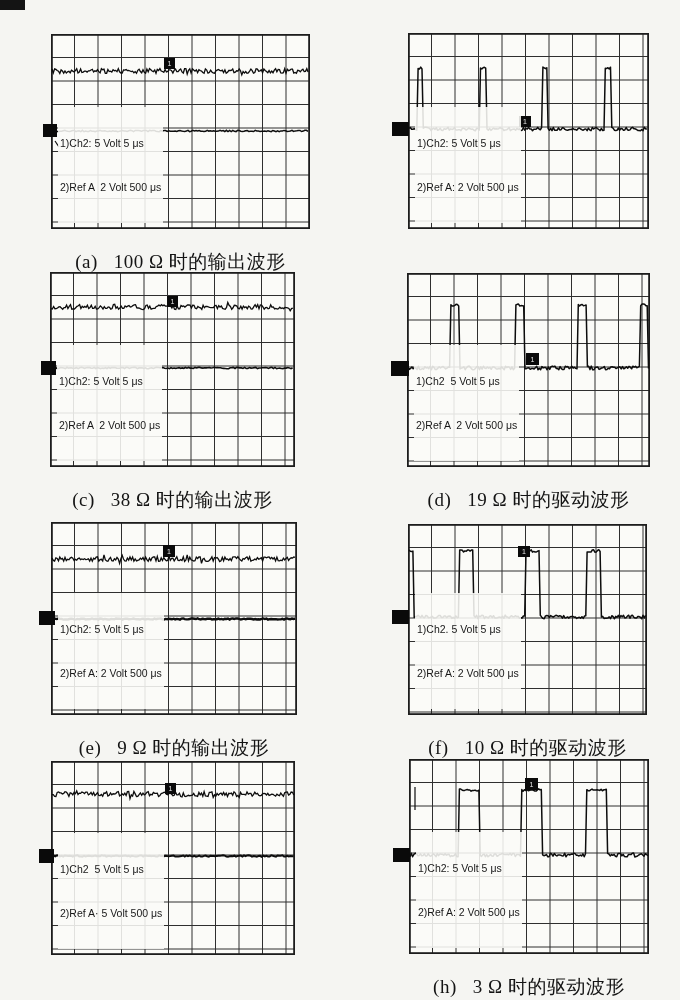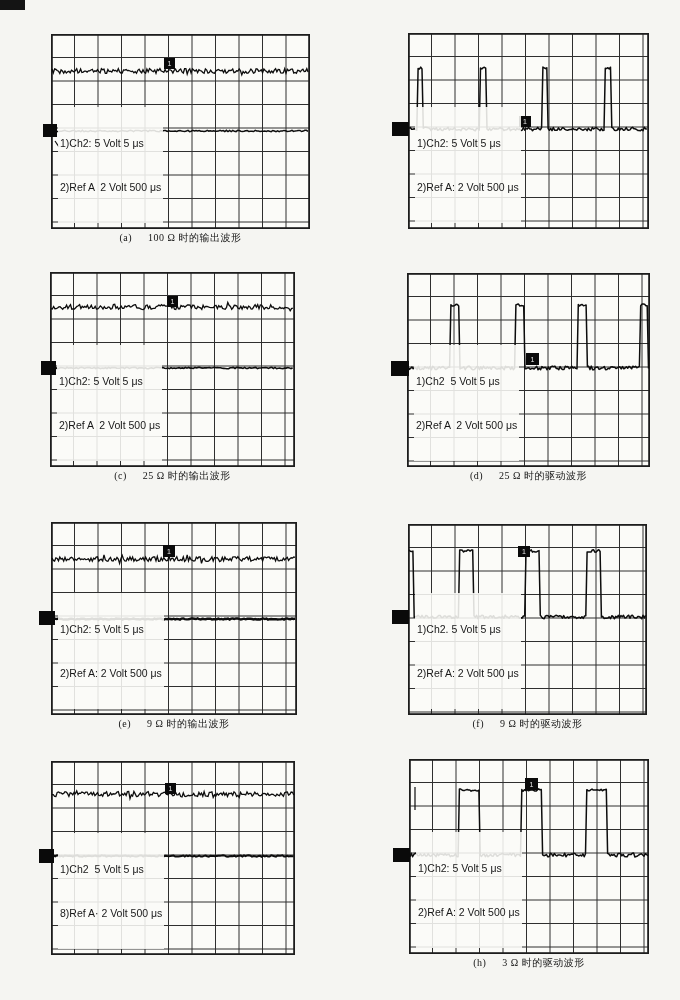--- a/index.html
+++ b/index.html
@@ -14,22 +14,22 @@
   .scope{position:relative;background:#fbfbf8;}
   .scope svg{display:block;overflow:visible;}
   .readout{
     position:absolute;left:7px;bottom:6px;
     font-family:"Liberation Sans", sans-serif;
     font-size:10.5px;line-height:14.5px;color:#181818;
     background:rgba(250,250,247,0.88);
     padding:0 2px;white-space:pre;
   }
   figcaption{
-    margin-top:2px;text-align:center;
-    font-size:10px;letter-spacing:0.5px;color:#141414;white-space:nowrap;
+    margin-top:20px;text-align:center;
+    font-size:19px;letter-spacing:0.5px;color:#141414;white-space:nowrap;
   }
   .cap-label{margin-right:16px;}
 </style>
 </head>
 <body>
 
 <div class="corner-mark"></div>
 
 <figure class="panel" style="left:39px;top:22px;width:259px;">
   <div class="scope">
@@ -137,21 +137,21 @@
         <rect x="-9" y="89" width="15" height="14" fill="#0a0a0a"></rect>
         <rect x="117" y="24" width="11" height="11" fill="#0a0a0a"></rect>
         <text x="122.5" y="32.1" text-anchor="middle" fill="#e8e8e8" font-size="7px" font-family="Liberation Sans, sans-serif">1</text>
       </svg>
     <div class="readout">
       <div>1)Ch2: 5 Volt 5 μs</div>
       <div>2)Ref A  2 Volt 500 μs</div>
     </div>
   </div>
   <figcaption>
-    <span class="cap-label">(c)</span><span>25 Ω 时的输出波形</span>
+    <span class="cap-label">(c)</span><span>38 Ω 时的输出波形</span>
   </figcaption>
 </figure>
 
 <figure class="panel" style="left:395px;top:261px;width:243px;">
   <div class="scope">
     <svg viewBox="0 0 243 194" width="243" height="194">
         <g stroke="#2f2f2f" stroke-width="1">
           <line x1="23.5" y1="0" x2="23.5" y2="194"></line>
           <line x1="47" y1="0" x2="47" y2="194"></line>
           <line x1="70.5" y1="0" x2="70.5" y2="194"></line>
@@ -176,21 +176,21 @@
         <rect x="-16" y="88" width="18" height="15" fill="#0a0a0a"></rect>
         <rect x="119" y="80" width="13" height="12" fill="#0a0a0a"></rect>
         <text x="125.5" y="88.6" text-anchor="middle" fill="#e8e8e8" font-size="7px" font-family="Liberation Sans, sans-serif">1</text>
       </svg>
     <div class="readout">
       <div>1)Ch2  5 Volt 5 μs</div>
       <div>2)Ref A  2 Volt 500 μs</div>
     </div>
   </div>
   <figcaption>
-    <span class="cap-label">(d)</span><span>25 Ω 时的驱动波形</span>
+    <span class="cap-label">(d)</span><span>19 Ω 时的驱动波形</span>
   </figcaption>
 </figure>
 
 <figure class="panel" style="left:39px;top:510px;width:246px;">
   <div class="scope">
     <svg viewBox="0 0 246 193" width="246" height="193">
         <g stroke="#2f2f2f" stroke-width="1">
           <line x1="23.5" y1="0" x2="23.5" y2="193"></line>
           <line x1="47" y1="0" x2="47" y2="193"></line>
           <line x1="70.5" y1="0" x2="70.5" y2="193"></line>
@@ -255,21 +255,21 @@
         <rect x="-16" y="86" width="17" height="14" fill="#0a0a0a"></rect>
         <rect x="110" y="22" width="12" height="11" fill="#0a0a0a"></rect>
         <text x="116" y="30.1" text-anchor="middle" fill="#e8e8e8" font-size="7px" font-family="Liberation Sans, sans-serif">1</text>
       </svg>
     <div class="readout">
       <div>1)Ch2. 5 Volt 5 μs</div>
       <div>2)Ref A: 2 Volt 500 μs</div>
     </div>
   </div>
   <figcaption>
-    <span class="cap-label">(f)</span><span>9 Ω 时的驱动波形</span>
+    <span class="cap-label">(f)</span><span>10 Ω 时的驱动波形</span>
   </figcaption>
 </figure>
 
 <figure class="panel" style="left:39px;top:749px;width:244px;">
   <div class="scope">
     <svg viewBox="0 0 244 194" width="244" height="194">
         <g stroke="#2f2f2f" stroke-width="1">
           <line x1="23.5" y1="0" x2="23.5" y2="194"></line>
           <line x1="47" y1="0" x2="47" y2="194"></line>
           <line x1="70.5" y1="0" x2="70.5" y2="194"></line>
@@ -291,21 +291,21 @@
         </g>
         <rect x="0.9" y="0.9" width="242.2" height="192.2" fill="none" stroke="#1d1d1d" stroke-width="1.8"></rect>
         <path d="M1.0 33.7L2.3 33.7L3.6 35.3L4.9 35.5L6.2 31.4L7.5 31.0L8.8 31.9L10.1 31.9L11.4 32.9L12.7 32.4L14.0 30.7L15.3 31.0L16.6 32.7L17.9 35.4L19.2 31.8L20.5 32.3L21.8 33.9L23.1 31.4L24.4 32.7L25.7 29.9L27.0 33.5L28.3 32.1L29.6 32.4L30.9 31.1L32.2 31.5L33.5 32.5L34.8 31.1L36.1 31.1L37.4 33.9L38.7 33.1L40.0 31.4L41.3 33.9L42.6 31.5L43.9 34.5L45.2 33.2L46.5 31.6L47.8 34.4L49.1 34.6L50.4 33.5L51.7 35.2L53.0 32.0L54.3 32.2L55.6 30.8L56.9 35.0L58.2 34.3L59.5 31.9L60.8 33.8L62.1 32.8L63.4 33.0L64.7 32.7L66.0 31.0L67.3 30.6L68.6 34.9L69.9 34.0L71.2 32.9L72.5 34.0L73.8 32.2L75.1 34.4L76.4 30.7L77.7 30.5L79.0 37.6L80.3 33.9L81.6 35.1L82.9 30.5L84.2 32.9L85.5 35.5L86.8 35.3L88.1 33.6L89.4 31.9L90.7 34.3L92.0 32.2L93.3 33.9L94.6 33.0L95.9 31.2L97.2 30.7L98.5 34.7L99.8 33.2L101.1 33.8L102.4 31.5L103.7 32.3L105.0 32.3L106.3 32.2L107.6 35.4L108.9 34.5L110.2 32.5L111.5 32.2L112.8 31.4L114.1 31.3L115.4 33.3L116.7 33.7L118.0 32.5L119.3 32.2L120.6 33.1L121.9 34.7L123.2 34.3L124.5 31.1L125.8 33.8L127.1 33.8L128.4 32.2L129.7 35.5L131.0 35.9L132.3 32.0L133.6 35.2L134.9 35.5L136.2 34.8L137.5 34.3L138.8 34.8L140.1 34.4L141.4 34.1L142.7 32.4L144.0 34.8L145.3 34.8L146.6 35.4L147.9 31.5L149.2 33.9L150.5 32.1L151.8 35.3L153.1 30.6L154.4 35.0L155.7 35.2L157.0 35.4L158.3 31.4L159.6 31.3L160.9 30.8L162.2 36.4L163.5 33.9L164.8 35.1L166.1 32.5L167.4 34.1L168.7 32.7L170.0 32.1L171.3 33.9L172.6 31.4L173.9 34.1L175.2 32.2L176.5 35.5L177.8 32.3L179.1 32.6L180.4 32.1L181.7 34.2L183.0 30.8L184.3 32.0L185.6 35.5L186.9 34.5L188.2 36.4L189.5 31.4L190.8 33.4L192.1 33.4L193.4 33.4L194.7 34.0L196.0 31.0L197.3 33.2L198.6 32.4L199.9 32.4L201.2 35.0L202.5 33.6L203.8 31.3L205.1 33.0L206.4 32.4L207.7 34.2L209.0 34.9L210.3 34.4L211.6 32.7L212.9 32.3L214.2 32.5L215.5 34.0L216.8 32.3L218.1 34.4L219.4 33.9L220.7 33.1L222.0 33.4L223.3 34.3L224.6 35.1L225.9 33.1L227.2 34.1L228.5 34.7L229.8 32.0L231.1 33.8L232.4 35.2L233.7 31.8L235.0 31.1L236.3 30.9L237.6 34.1L238.9 33.2L240.2 31.0L241.5 31.3L242.8 34.1" fill="none" stroke="#0d0d0d" stroke-width="1.3"></path>
         <path d="M1.0 95.5L2.6 94.7L4.2 95.4L5.8 94.4L7.4 94.5L9.0 95.4L10.6 94.9L12.2 95.7L13.8 94.5L15.4 94.7L17.0 95.0L18.6 94.7L20.2 94.9L21.8 95.6L23.4 94.7L25.0 94.6L26.6 94.3L28.2 95.4L29.8 95.4L31.4 95.6L33.0 94.9L34.6 95.5L36.2 95.1L37.8 94.8L39.4 94.9L41.0 95.2L42.6 95.1L44.2 94.5L45.8 95.2L47.4 95.1L49.0 95.3L50.6 94.3L52.2 94.7L53.8 94.6L55.4 95.6L57.0 95.0L58.6 94.9L60.2 95.4L61.8 94.9L63.4 95.0L65.0 94.6L66.6 94.8L68.2 95.3L69.8 94.9L71.4 95.1L73.0 94.8L74.6 94.6L76.2 95.2L77.8 94.8L79.4 95.6L81.0 94.7L82.6 95.1L84.2 95.6L85.8 95.4L87.4 95.1L89.0 94.4L90.6 94.4L92.2 95.5L93.8 94.5L95.4 94.8L97.0 95.0L98.6 94.7L100.2 95.3L101.8 94.9L103.4 95.1L105.0 95.4L106.6 95.5L108.2 94.4L109.8 95.1L111.4 95.1L113.0 95.3L114.6 94.8L116.2 95.1L117.8 95.3L119.4 95.1L121.0 94.8L122.6 94.6L124.2 95.6L125.8 95.5L127.4 95.6L129.0 95.3L130.6 95.1L132.2 94.5L133.8 95.5L135.4 94.5L137.0 95.1L138.6 94.6L140.2 95.1L141.8 95.5L143.4 94.9L145.0 95.6L146.6 95.4L148.2 94.7L149.8 95.6L151.4 95.6L153.0 94.9L154.6 94.5L156.2 95.2L157.8 95.6L159.4 94.8L161.0 95.1L162.6 95.0L164.2 95.3L165.8 94.9L167.4 94.7L169.0 94.7L170.6 94.6L172.2 94.3L173.8 94.6L175.4 95.5L177.0 95.7L178.6 95.3L180.2 95.0L181.8 95.3L183.4 94.7L185.0 95.6L186.6 94.9L188.2 94.8L189.8 94.6L191.4 95.5L193.0 94.4L194.6 95.1L196.2 94.4L197.8 94.3L199.4 94.7L201.0 95.6L202.6 95.1L204.2 95.2L205.8 95.6L207.4 95.0L209.0 94.8L210.6 95.7L212.2 94.6L213.8 95.4L215.4 94.8L217.0 95.4L218.6 95.5L220.2 94.4L221.8 94.8L223.4 95.2L225.0 95.6L226.6 94.5L228.2 94.7L229.8 94.8L231.4 94.3L233.0 95.5L234.6 95.4L236.2 94.8L237.8 95.5L239.4 95.1L241.0 95.3L242.6 95.2" fill="none" stroke="#0d0d0d" stroke-width="2"></path>
         <rect x="-12" y="88" width="15" height="14" fill="#0a0a0a"></rect>
         <rect x="114" y="22" width="11" height="11" fill="#0a0a0a"></rect>
         <text x="119.5" y="30.1" text-anchor="middle" fill="#e8e8e8" font-size="7px" font-family="Liberation Sans, sans-serif">1</text>
       </svg>
     <div class="readout">
       <div>1)Ch2  5 Volt 5 μs</div>
-      <div>8)Ref A· 2 Volt 500 μs</div>
+      <div>2)Ref A· 5 Volt 500 μs</div>
     </div>
   </div>
 </figure>
 
 <figure class="panel" style="left:397px;top:747px;width:240px;">
   <div class="scope">
     <svg viewBox="0 0 240 195" width="240" height="195">
         <g stroke="#2f2f2f" stroke-width="1">
           <line x1="23.5" y1="0" x2="23.5" y2="195"></line>
           <line x1="47" y1="0" x2="47" y2="195"></line>

